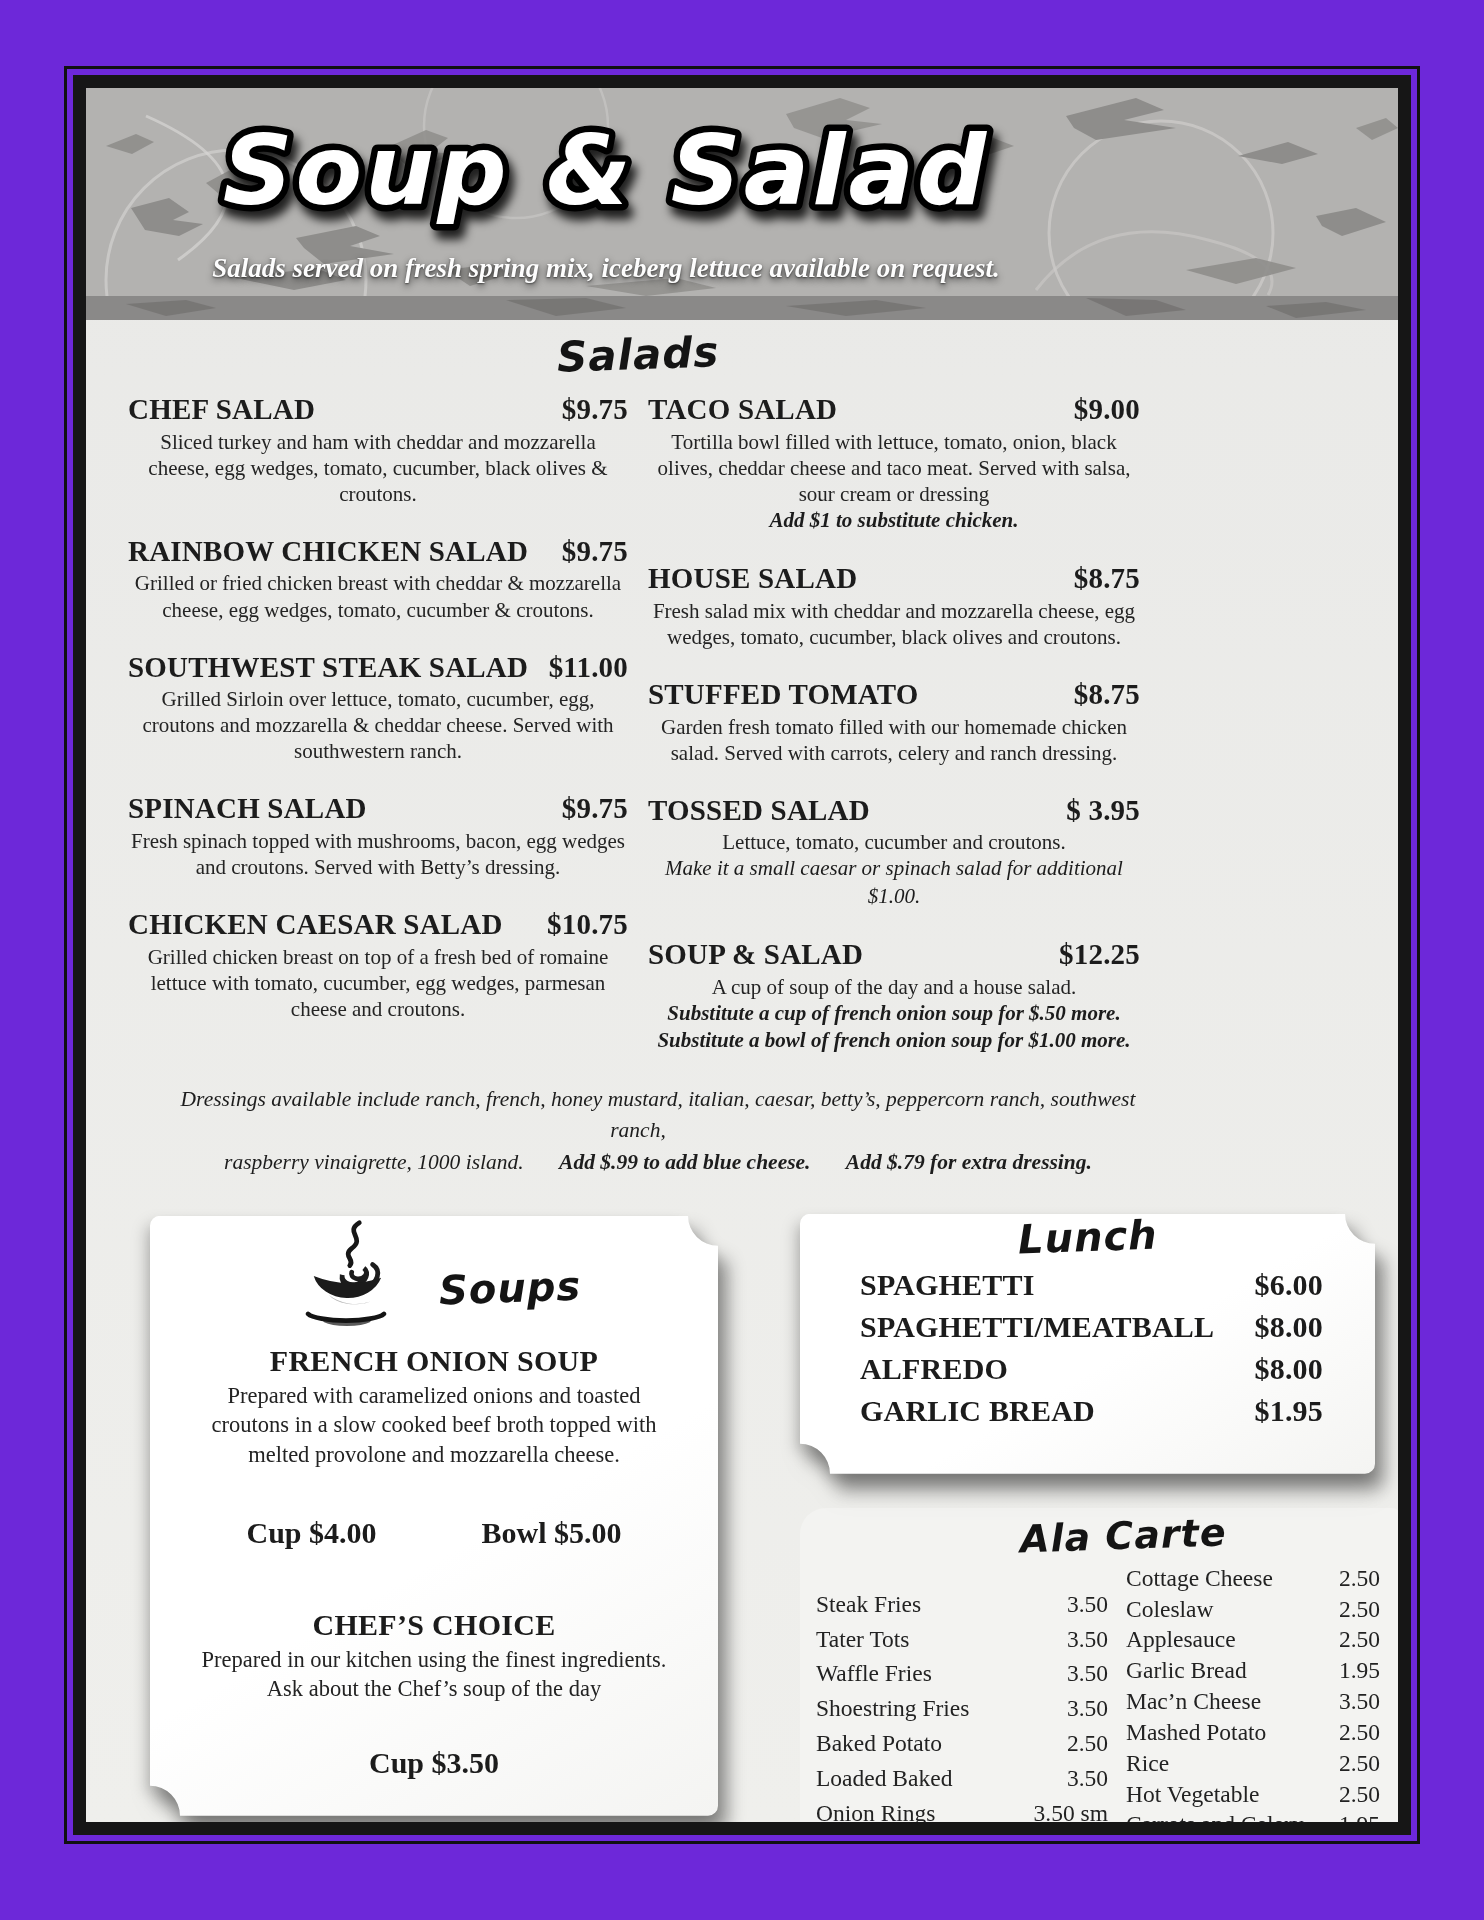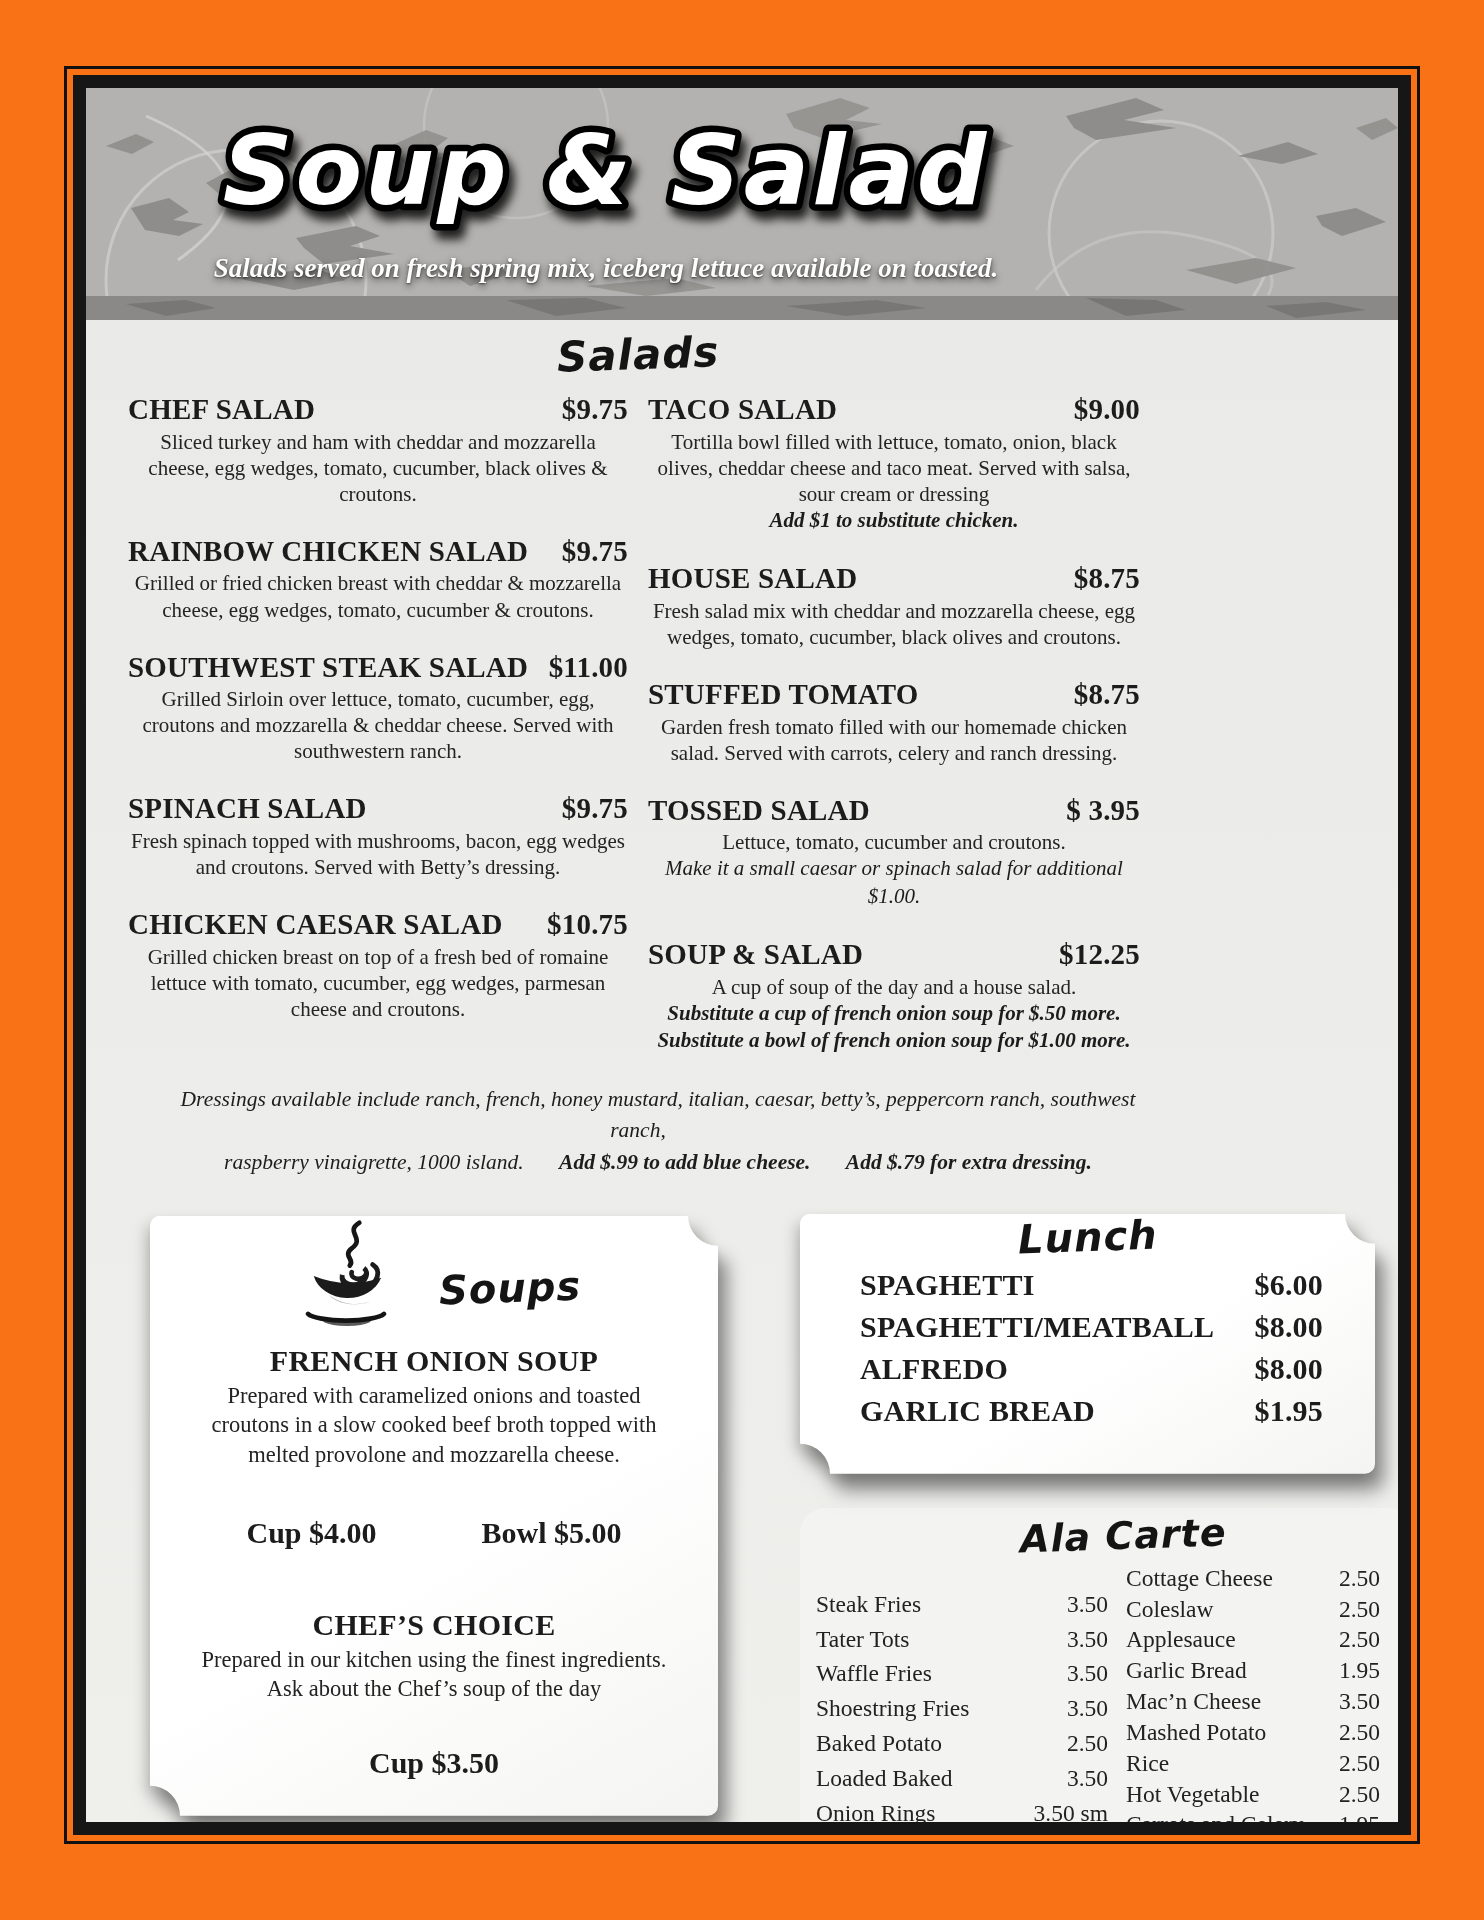--- a/index.html
+++ b/index.html
@@ -1,16 +1,16 @@
 <!DOCTYPE html>
 <html><head>
 <meta charset="utf-8">
 <style>
   html,body{margin:0;padding:0;background:#ffffff;}
-  .page{position:relative;width:1484px;height:1920px;background:#f97316;
+  .page{position:relative;width:1484px;height:1920px;background:#6d28d9;
         font-family:"Liberation Serif", serif;color:#1c1c1c;overflow:hidden;}
   .frame{position:absolute;left:64px;top:66px;width:1356px;height:1778px;
          border:3px solid #111;padding:6px;box-sizing:border-box;}
   .frame-inner{width:100%;height:100%;box-sizing:border-box;border:13px solid #161616;
          background:linear-gradient(#e9e9e7,#efefec);display:flex;flex-direction:column;overflow:hidden;}
 
   
   .header{position:relative;height:208px;background:#b3b2b0;overflow:hidden;flex:none;}
   .grunge{position:absolute;inset:0;width:100%;height:100%;}
   .header-inner{position:relative;width:1040px;height:100%;}
@@ -108,21 +108,21 @@
             <path d="M1100 182 l70 -12 40 10 -60 16 z" opacity="0.9"></path>
             <path d="M500 198 l90 -8 40 10 -70 8 z" opacity="0.8"></path>
             <path d="M20 58 l30 -12 18 8 -22 12 z" opacity="0.9"></path>
             <path d="M1270 40 l30 -10 12 10 -26 12 z" opacity="0.85"></path>
           </g>
         </svg>
         <div class="header-inner">
           <svg class="title-svg" viewBox="0 0 1040 158">
             <text x="520" y="114" text-anchor="middle" font-size="97" fill="#ffffff" stroke="#000000" stroke-width="13" paint-order="stroke" stroke-linejoin="round">Soup &amp; Salad</text>
           </svg>
-          <div class="tagline">Salads served on fresh spring mix, iceberg lettuce available on toasted.</div>
+          <div class="tagline">Salads served on fresh spring mix, iceberg lettuce available on request.</div>
         </div>
       </header>
 
       <div class="strip">
         <svg viewBox="0 0 1312 24" preserveAspectRatio="none" aria-hidden="true">
           <rect width="1312" height="24" fill="#8a8988"></rect>
           <g fill="#716f6e" opacity="0.7">
             <path d="M40 8 l60 -4 30 8 -50 8 z"></path>
             <path d="M420 4 l80 -2 40 10 -70 8 z"></path>
             <path d="M700 10 l90 -6 50 8 -80 8 z"></path>

